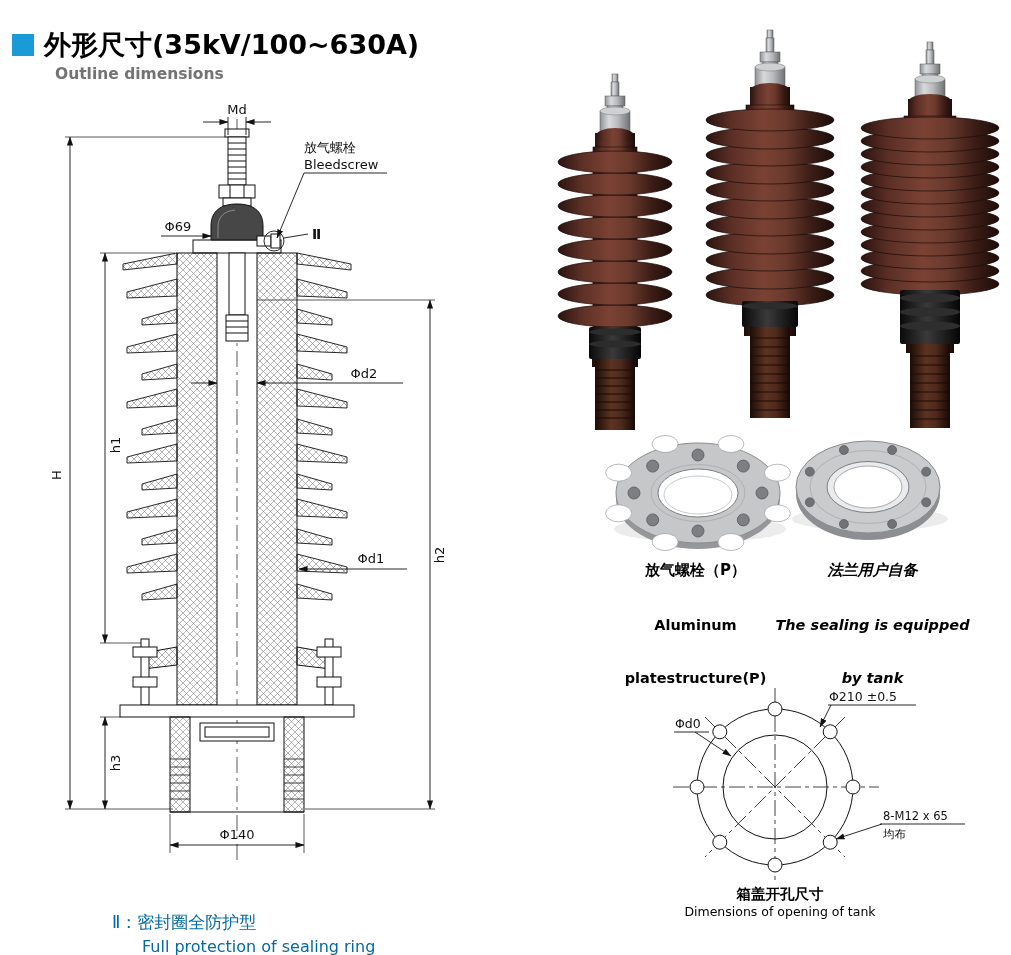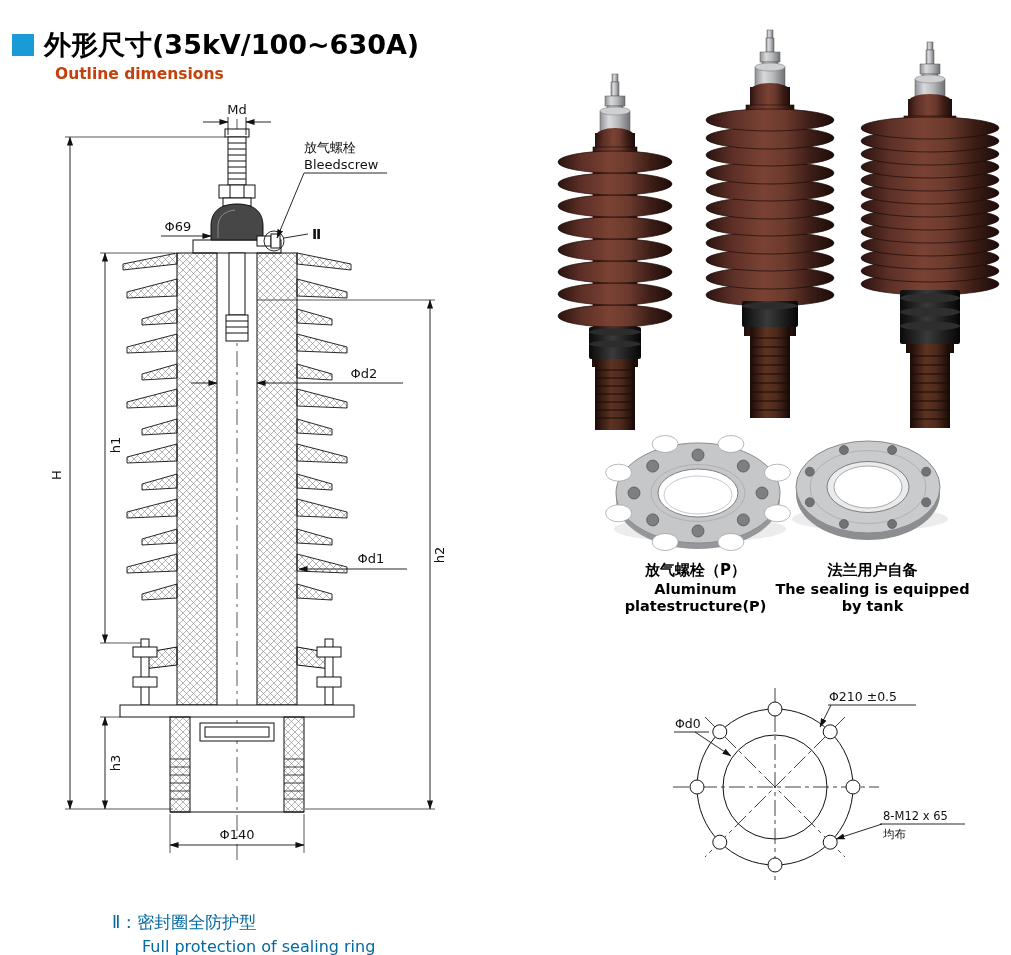--- a/index.html
+++ b/index.html
@@ -3,35 +3,35 @@
 <meta charset="utf-8">
 <style>
   * { margin:0; padding:0; box-sizing:border-box; }
   html,body { background:#fff; }
   .page {
     position:relative; width:1011px; height:955px; background:#ffffff;
     font-family:"DejaVu Sans","Liberation Sans",sans-serif; color:#111; overflow:hidden;border-radius:27px;
   }
   .bullet { position:absolute; left:12px; top:34px; width:22px; height:22px; background:#1a9ad7; }
   .title { position:absolute; left:44px; top:27px; font-size:27px; font-weight:bold; color:#000; white-space:nowrap; }
-  .subtitle { position:absolute; left:55px; top:65px; font-size:15.5px; font-weight:bold; color:#c2410c; }
+  .subtitle { position:absolute; left:55px; top:65px; font-size:15.5px; font-weight:bold; color:#737373; }
 
   svg text { font-family:"DejaVu Sans","Liberation Sans",sans-serif; fill:#111; stroke:none; }
   #main-drawing text { font-size:13px; }
   #main-drawing text.mark2 { font-size:14px; font-weight:bold; }
   #tank-drawing text { font-size:12.5px; }
   #tank-drawing text.small { font-size:11.5px; }
 
   .seal-caption { position:absolute; left:112px; top:910px; font-size:17px; line-height:1.45; color:#0369a1; }
   .seal-caption .en { margin-left:30px; font-size:16px; }
 
   .plate-caption { position:absolute; left:588px; top:561px; width:215px; text-align:center; font-weight:bold; color:#000; }
-  .flange-caption { position:absolute; left:770px; top:561px; width:205px; text-align:center; font-weight:bold; color:#000; }
+  .flange-caption { position:absolute; left:770px; top:561px; width:205px; text-align:center; font-weight:bold; color:#000;font-style:italic; }
   .caption-cn { font-size:15px; line-height:1.3; }
-  .caption-en { font-size:14.5px; line-height:1.2; }
+  .caption-en { font-size:14.5px; line-height:1.2;margin-top:36px; }
 
   .tank-caption { position:absolute; left:640px; top:884px; width:280px; text-align:center; color:#000; }
   .tank-caption .cn { font-size:14.5px; font-weight:bold; line-height:1.4; }
   .tank-caption .en { font-size:12.5px; }
 </style>
 </head>
 <body>
 
 <div class="page">
 
@@ -414,14 +414,18 @@
       </g>
     </g>
     <g fill="#111" stroke="none">
       <text x="194" y="29" text-anchor="start">Φ210 ±0.5</text>
       <text x="40" y="56" text-anchor="start">Φd0</text>
       <text class="small" x="248" y="148" text-anchor="start">8-M12 x 65</text>
       <text class="small" x="248" y="166" text-anchor="start">均布</text>
     </g>
   </svg>
 
+  <div class="tank-caption">
+    <div class="cn">箱盖开孔尺寸</div>
+    <div class="en">Dimensions of opening of tank</div>
+  </div>
 
 </div>
 
 </body></html>

